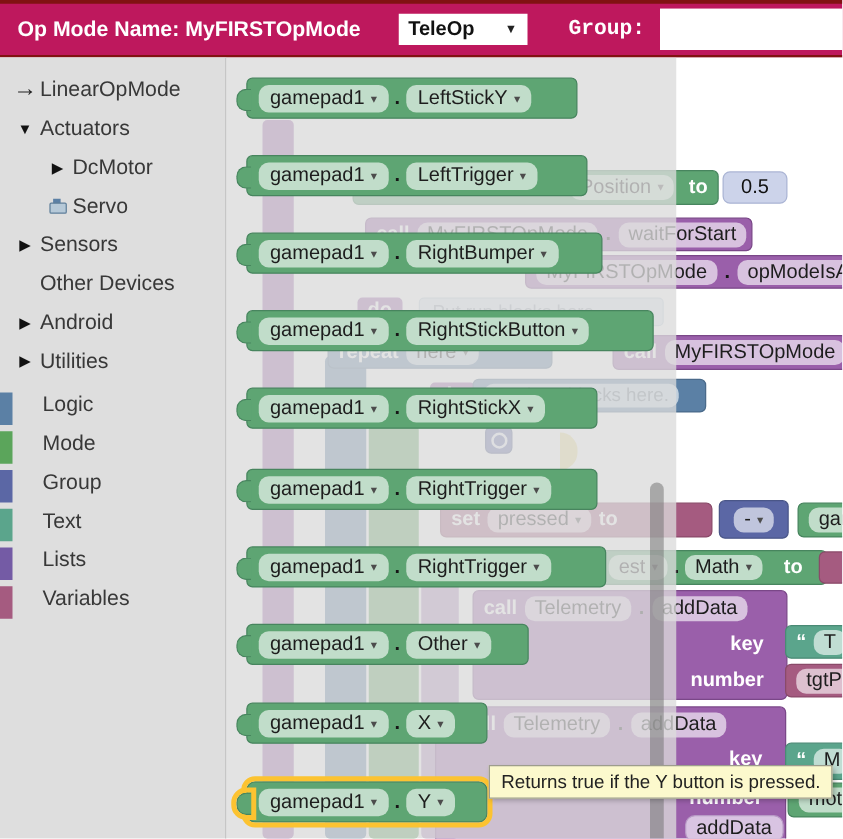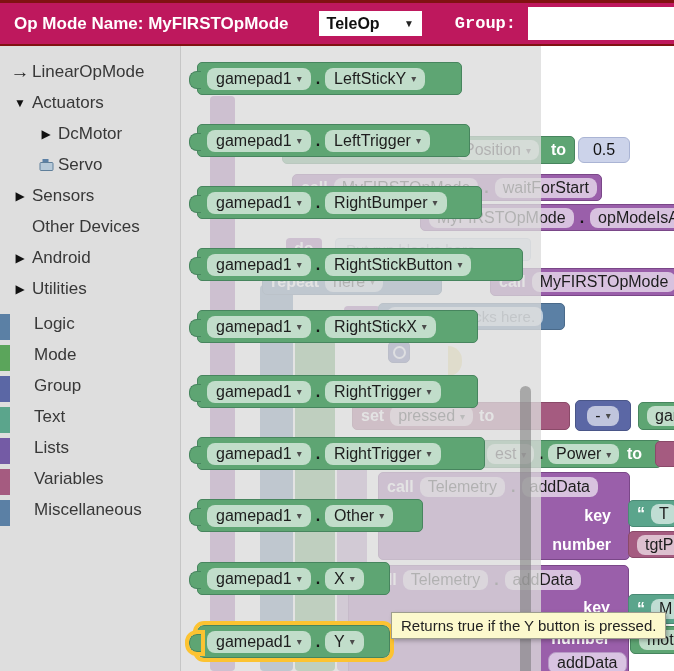--- a/index.html
+++ b/index.html
@@ -177,21 +177,21 @@
       <span class="bgfield">gamepad1</span>
     </div>
 
     <div class="bgblock green" style="left:430px;top:394px;width:232px;height:28px;">
       <span class="bgfield" style="position:absolute;left:56px;">
         <span>est</span>
         <span class="caret">▾</span>
       </span>
       <span class="dot" style="position:absolute;left:108px;">.</span>
       <span class="bgfield" style="position:absolute;left:117px;">
-        <span>Power</span>
+        <span>Math</span>
         <span class="caret">▾</span>
       </span>
       <span class="wlabel" style="position:absolute;left:196px;">to</span>
     </div>
     <div class="bgblock pink" style="left:655px;top:395px;width:40px;height:26px;"></div>
 
     <div class="bgblock purple" style="left:378px;top:426px;width:252px;height:88px;border-radius:5px;">
       <span class="t-abs" style="left:8px;top:4px;display:flex;gap:6px;align-items:center;">
         <span class="wlabel">call</span>
         <span class="bgfield">Telemetry</span>
@@ -417,19 +417,15 @@
       <span>Text</span>
     </div>
     <div class="cat-row">
       <span class="cat-chip" style="background:#745ba5;"></span>
       <span>Lists</span>
     </div>
     <div class="cat-row">
       <span class="cat-chip" style="background:#a55b80;"></span>
       <span>Variables</span>
     </div>
-    <div class="cat-row">
-      <span class="cat-chip" style="background:#5b80a5;"></span>
-      <span>Miscellaneous</span>
-    </div>
   </div>
 
 </div>
 
 </body></html>

